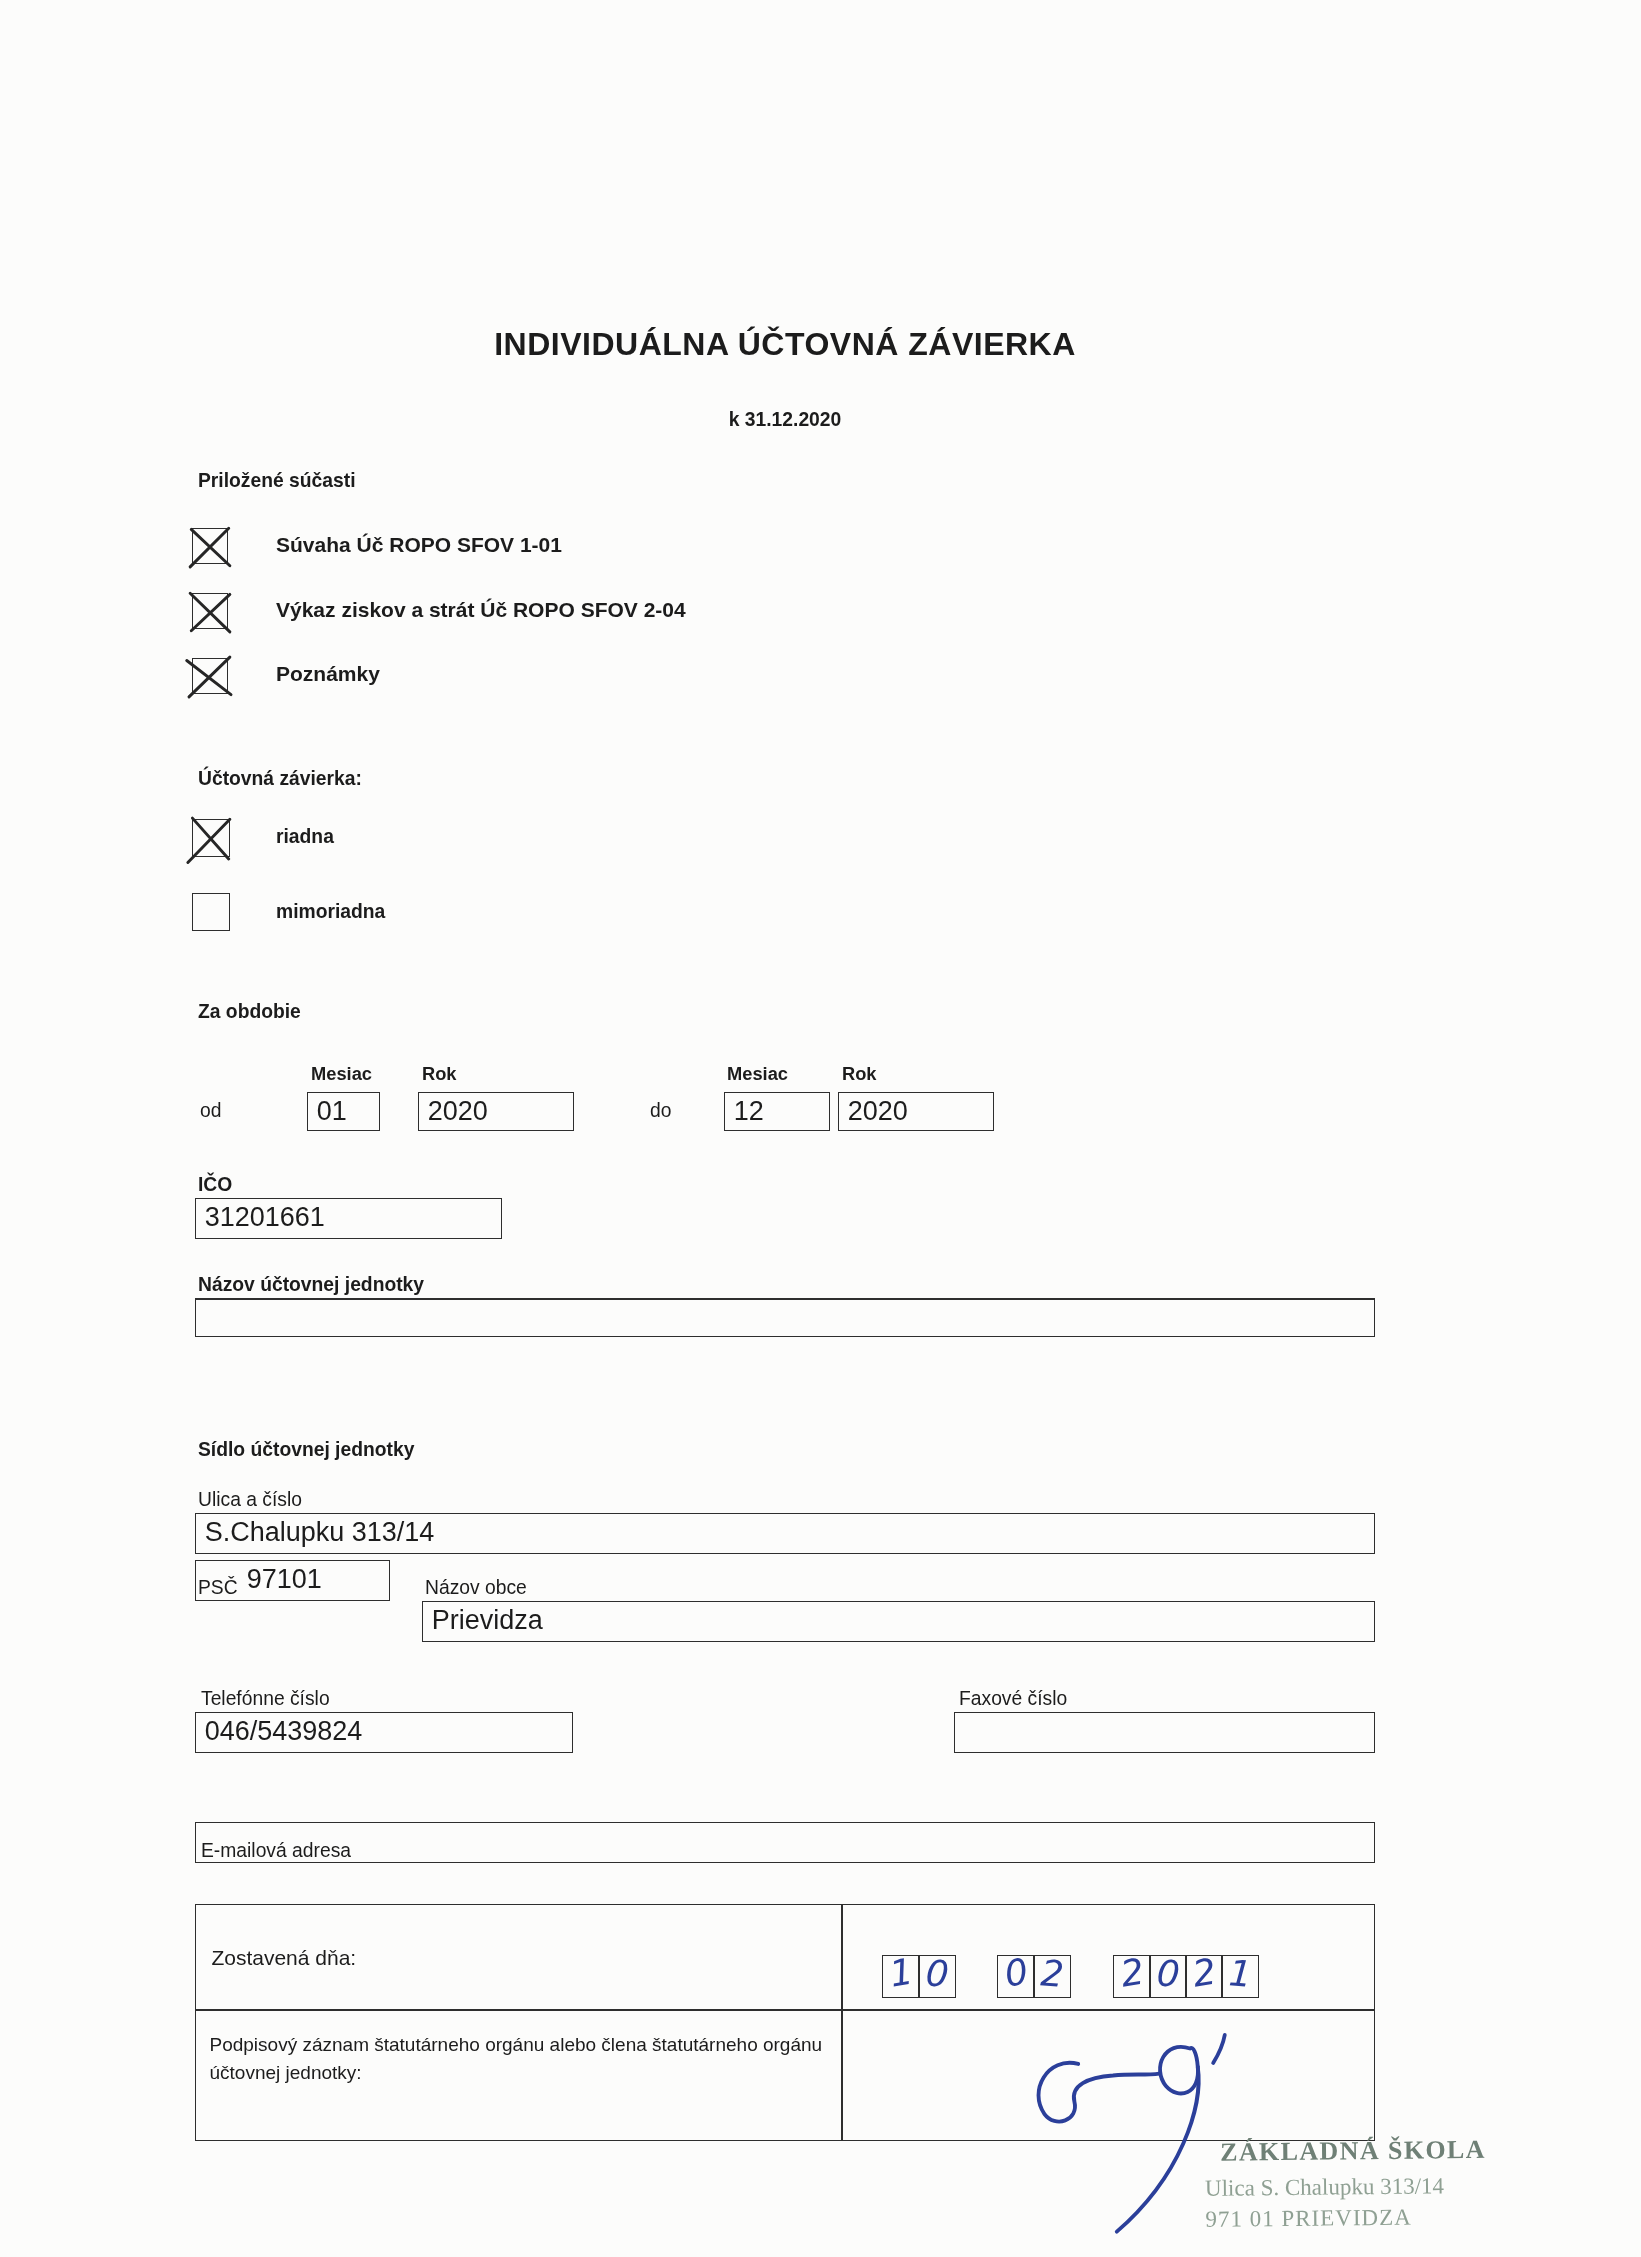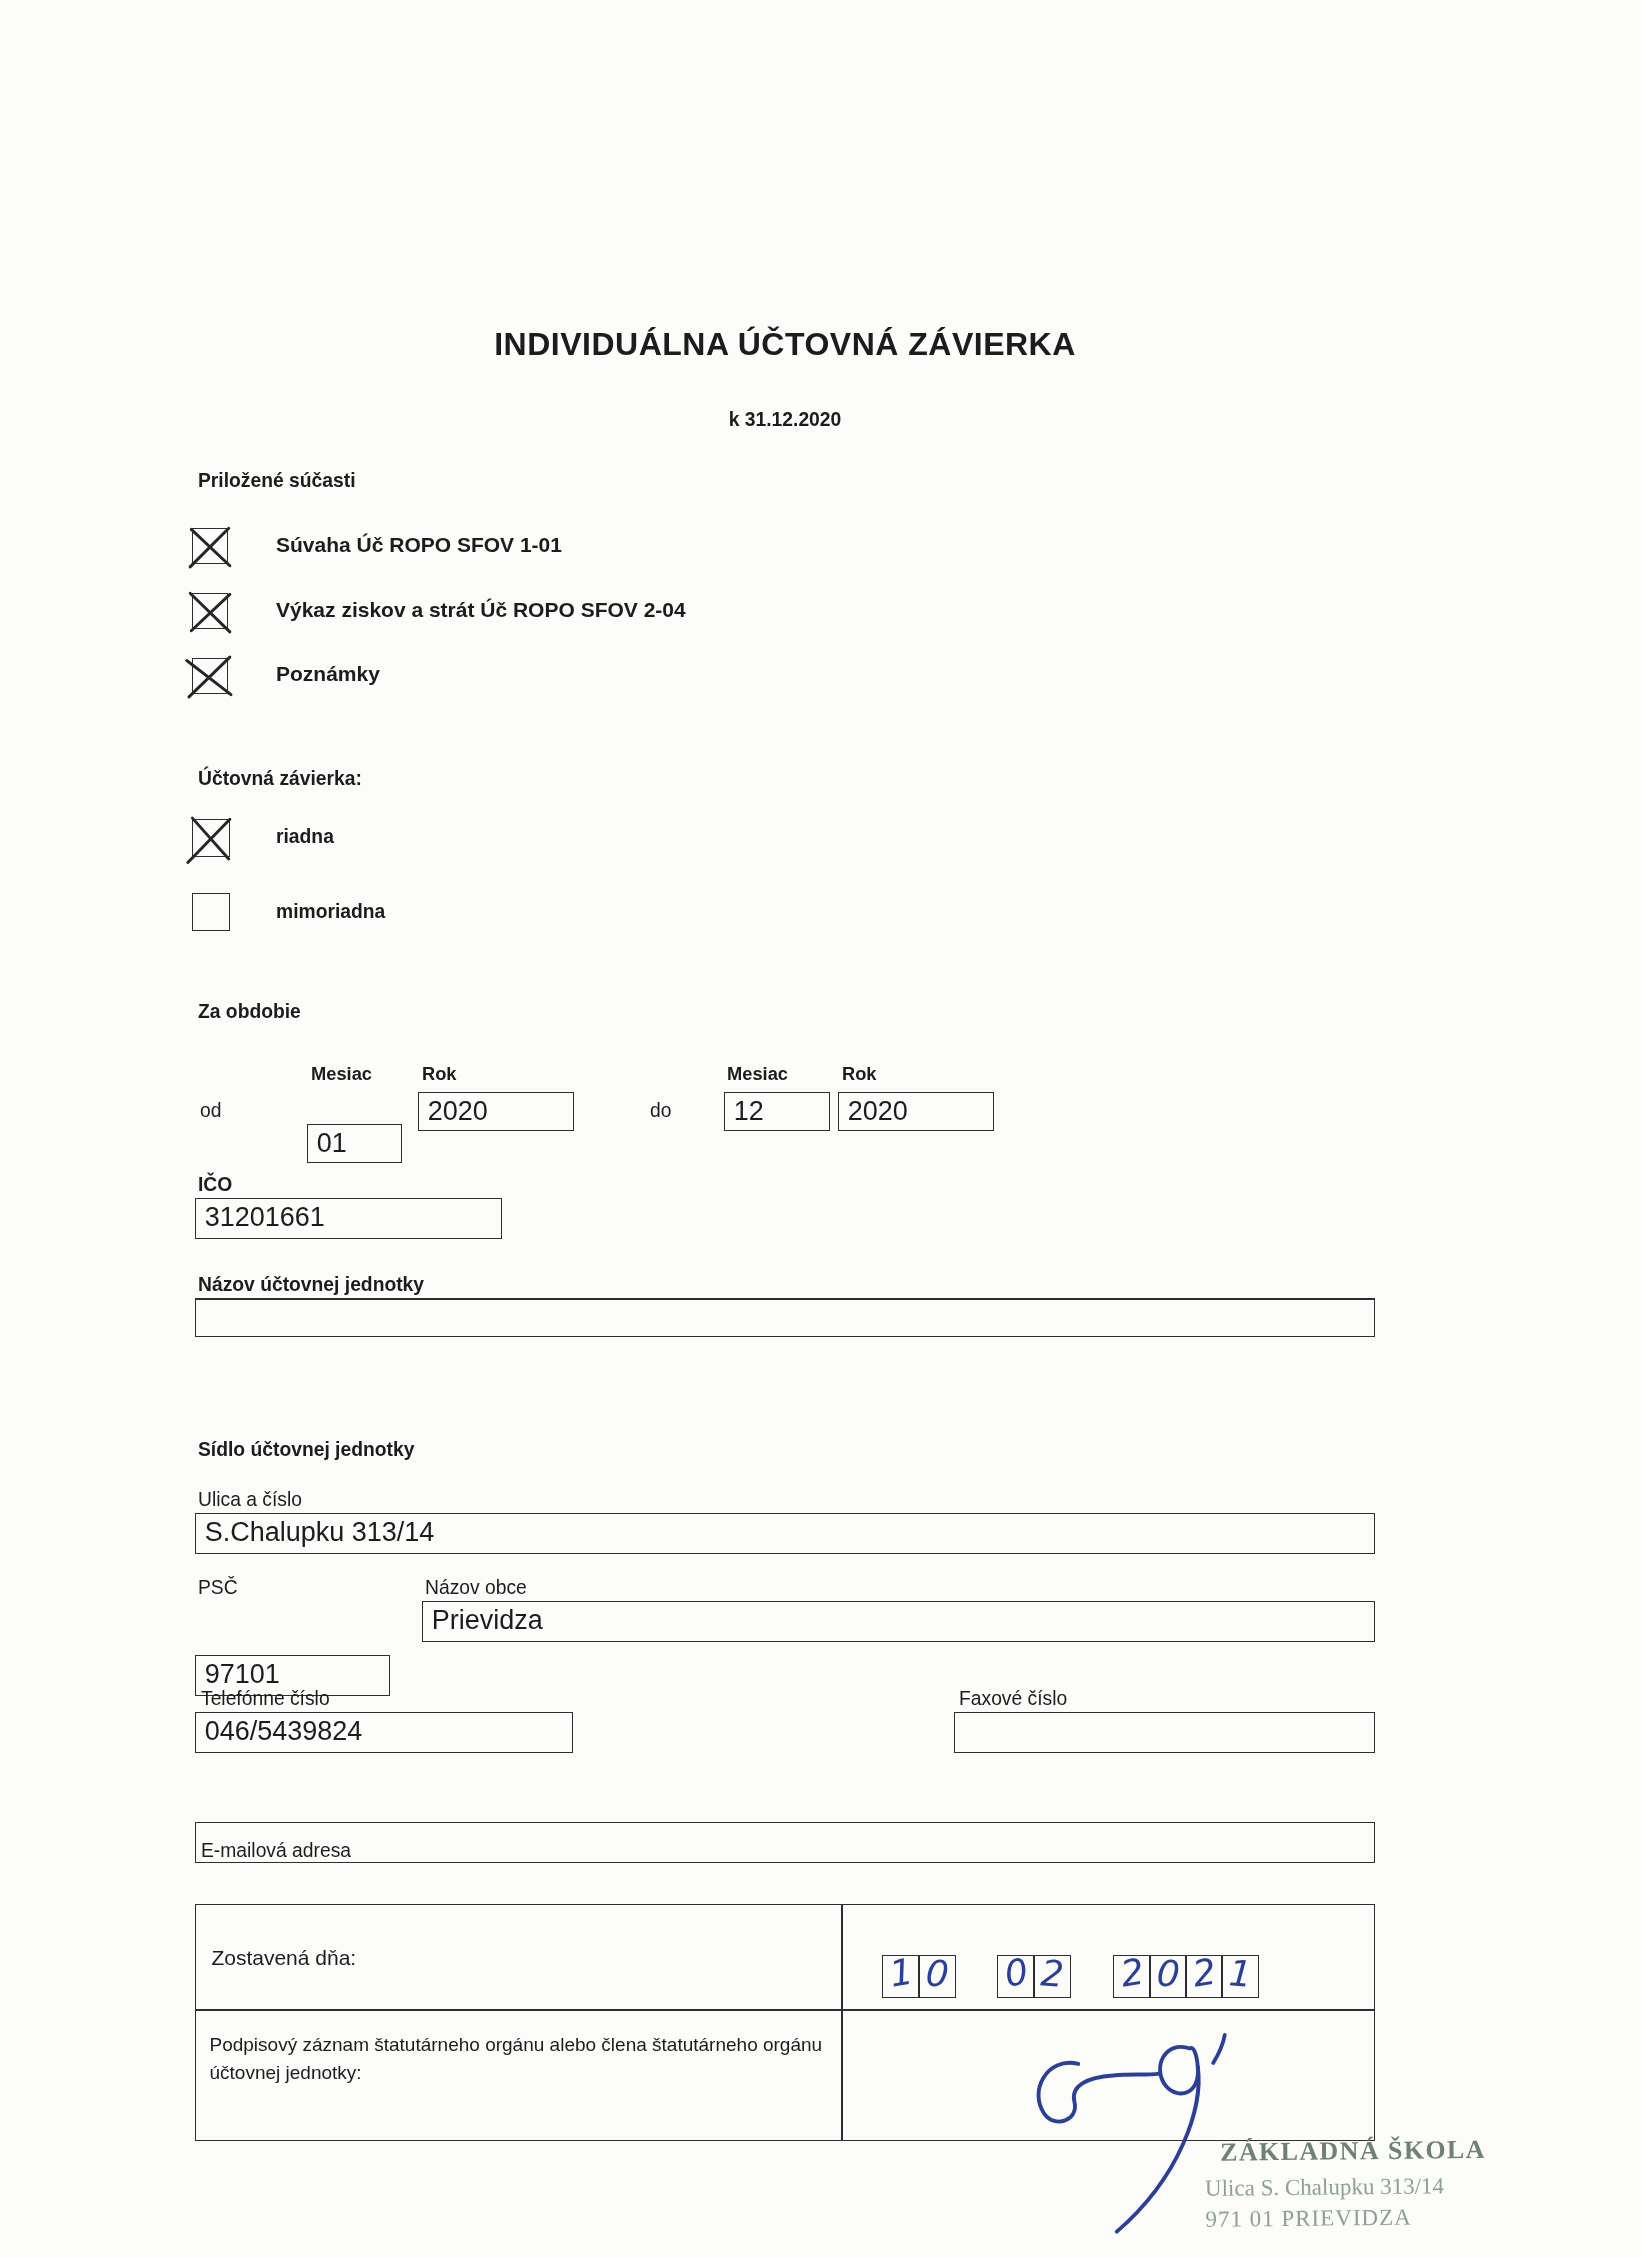--- a/index.html
+++ b/index.html
@@ -108,21 +108,21 @@
     </span>
     <span class="opt-label" style="left:276px; top:901px;">mimoriadna</span>
   </div>
 
   <div class="abs lbl20 b" style="left:198px; top:1001px;">Za obdobie</div>
 
   <div class="abs lbl19 b" style="left:311px; top:1063px;">Mesiac</div>
   <div class="abs lbl19 b" style="left:422px; top:1063px;">Rok</div>
   <div class="abs lbl20" style="left:200px; top:1100px;">od</div>
 
-  <div class="box" style="left:307px; top:1092px; width:95px; height:39px;margin-top:32px;">
+  <div class="box" style="left:307px; top:1092px; width:73px; height:39px;">
     <span class="val">01</span>
   </div>
   <div class="box" style="left:418px; top:1092px; width:156px; height:39px;">
     <span class="val">2020</span>
   </div>
 
   <div class="abs lbl20" style="left:650px; top:1100px;">do</div>
   <div class="abs lbl19 b" style="left:727px; top:1063px;">Mesiac</div>
   <div class="abs lbl19 b" style="left:842px; top:1063px;">Rok</div>
 
@@ -147,21 +147,21 @@
 
   <div class="abs lbl20 b" style="left:198px; top:1439px;">Sídlo účtovnej jednotky</div>
 
   <div class="abs lbl20" style="left:198px; top:1489px;">Ulica a číslo</div>
   <div class="box" style="left:195px; top:1513px; width:1180px; height:41px;">
     <span class="val">S.Chalupku 313/14</span>
   </div>
 
   <div class="abs lbl20" style="left:198px; top:1577px;">PSČ</div>
   <div class="abs lbl20" style="left:425px; top:1577px;">Názov obce</div>
-  <div class="box" style="left:195px; top:1655px; width:195px; height:41px;">
+  <div class="box" style="left:195px; top:1560px; width:195px; height:41px;padding-left:42px;">
     <span class="val">97101</span>
   </div>
   <div class="box" style="left:422px; top:1601px; width:953px; height:41px;">
     <span class="val">Prievidza</span>
   </div>
 
   <div class="abs lbl20" style="left:201px; top:1688px;">Telefónne číslo</div>
   <div class="abs lbl20" style="left:959px; top:1688px;">Faxové číslo</div>
   <div class="box" style="left:195px; top:1712px; width:378px; height:41px;">
     <span class="val">046/5439824</span>

